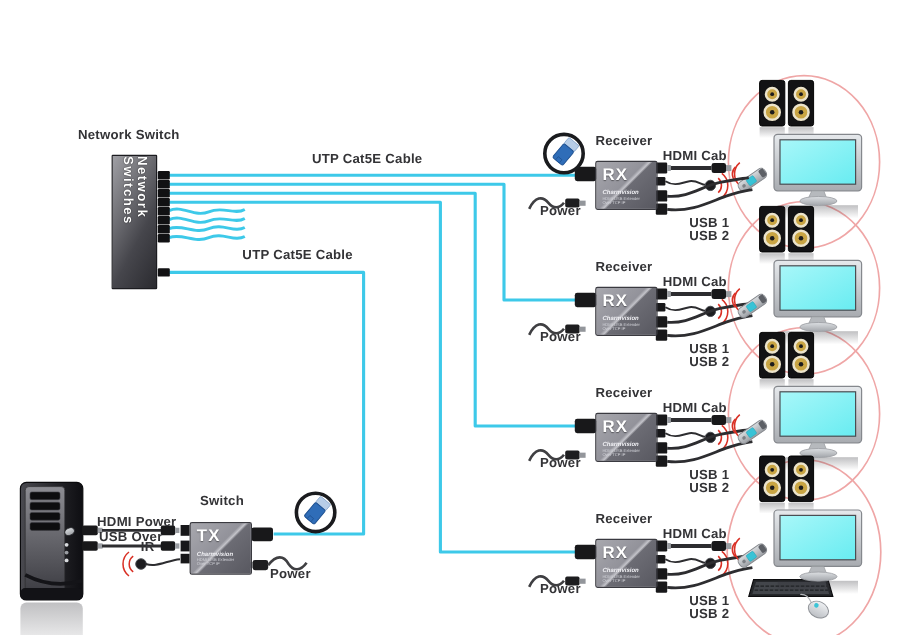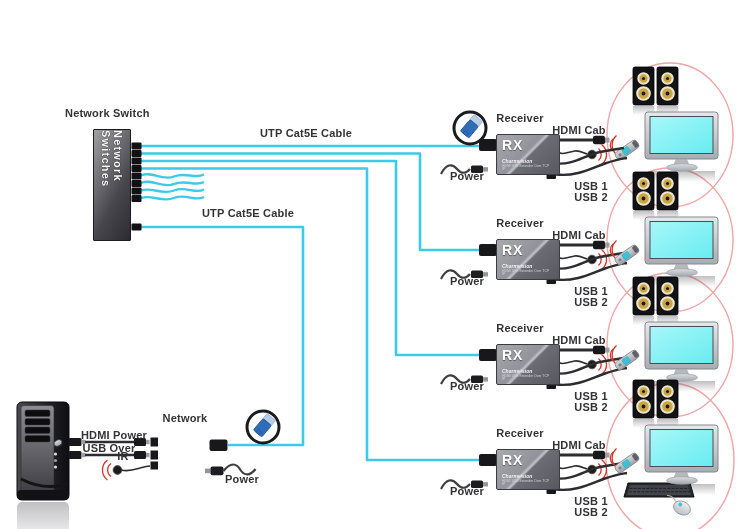--- a/index.html
+++ b/index.html
@@ -9,21 +9,21 @@
   .lbl{position:absolute;z-index:3;font-weight:bold;font-size:11px;color:#333336;
        white-space:nowrap;letter-spacing:.2px;line-height:1;}
   .centered{transform:translateX(-50%);text-align:right;}
   .title{font-size:11px;}
   .box{position:absolute;z-index:2;box-sizing:border-box;}
   .switch-box{left:93px;top:87px;width:38px;height:112px;
       background:linear-gradient(118deg,#a0a0a5 0%,#77777c 28%,#46464c 62%,#2b2b30 100%);
       border:1px solid #1c1c20;border-radius:1px;display:flex;align-items:center;justify-content:center;}
   .switch-text{writing-mode:vertical-rl;color:#fff;font-weight:bold;font-size:11px;
       letter-spacing:1.2px;text-shadow:0 0 1px #000;}
-  .device-box{width:64px;background:linear-gradient(135deg,#a8a8ae 0%,#92929a 46%,#c4c4ca 50%,#6c6c74 53%,#585860 100%);
+  .device-box{width:52px;background:linear-gradient(135deg,#a8a8ae 0%,#92929a 46%,#c4c4ca 50%,#6c6c74 53%,#585860 100%);
       border:1px solid #3a3a40;border-radius:2px;padding:3px 0 0 5px;}
   .rx-box{position:absolute;left:496px;top:0;height:41px;}
   .tx-box{left:158px;top:393px;height:44px;}
   .device-label{color:#fff;font-weight:bold;font-size:14px;letter-spacing:1px;line-height:1;
       text-shadow:0 1px 1px rgba(0,0,0,.45);}
   .brand{color:#f0f0f4;font-size:5px;font-weight:bold;font-style:italic;margin-top:7px;line-height:1;}
   .brand-sub{color:#d2d3d9;font-size:4px;line-height:1;transform:scale(.85);transform-origin:left top;}
   .rx-unit{position:absolute;left:0;top:0;width:750px;height:0;z-index:2;}
   .rx-unit .lbl{z-index:3;}
 </style>
@@ -398,21 +398,26 @@
     </svg>
 
   <div class="lbl title" style="left:65px;top:66px">Network Switch</div>
   <div class="box switch-box">
     <span class="switch-text">Network Switches</span>
   </div>
 
   <div class="lbl centered" style="left:306px;top:86px">UTP Cat5E Cable</div>
   <div class="lbl centered" style="left:248px;top:166px">UTP Cat5E Cable</div>
 
-  <div class="lbl title centered" style="left:185px;top:371px">Network</div>
+  <div class="lbl title centered" style="left:185px;top:371px">Switch</div>
+  <div class="box device-box tx-box">
+    <div class="device-label">TX</div>
+    <div class="brand">Charmvision</div>
+    <div class="brand-sub">HDMI USB Extender Over TCP IP</div>
+  </div>
   <div class="lbl centered" style="left:114px;top:388px">HDMI Power</div>
   <div class="lbl centered" style="left:109px;top:401px">USB Over</div>
   <div class="lbl centered" style="left:123px;top:409px">IR</div>
   <div class="lbl centered" style="left:242px;top:432px">Power</div>
 
     <div class="rx-unit" style="top: 92px;">
       <div class="lbl title centered" style="left:520px;top:-21px">Receiver</div>
       <div class="box device-box rx-box">
         <div class="device-label">RX</div>
         <div class="brand">Charmvision</div>

